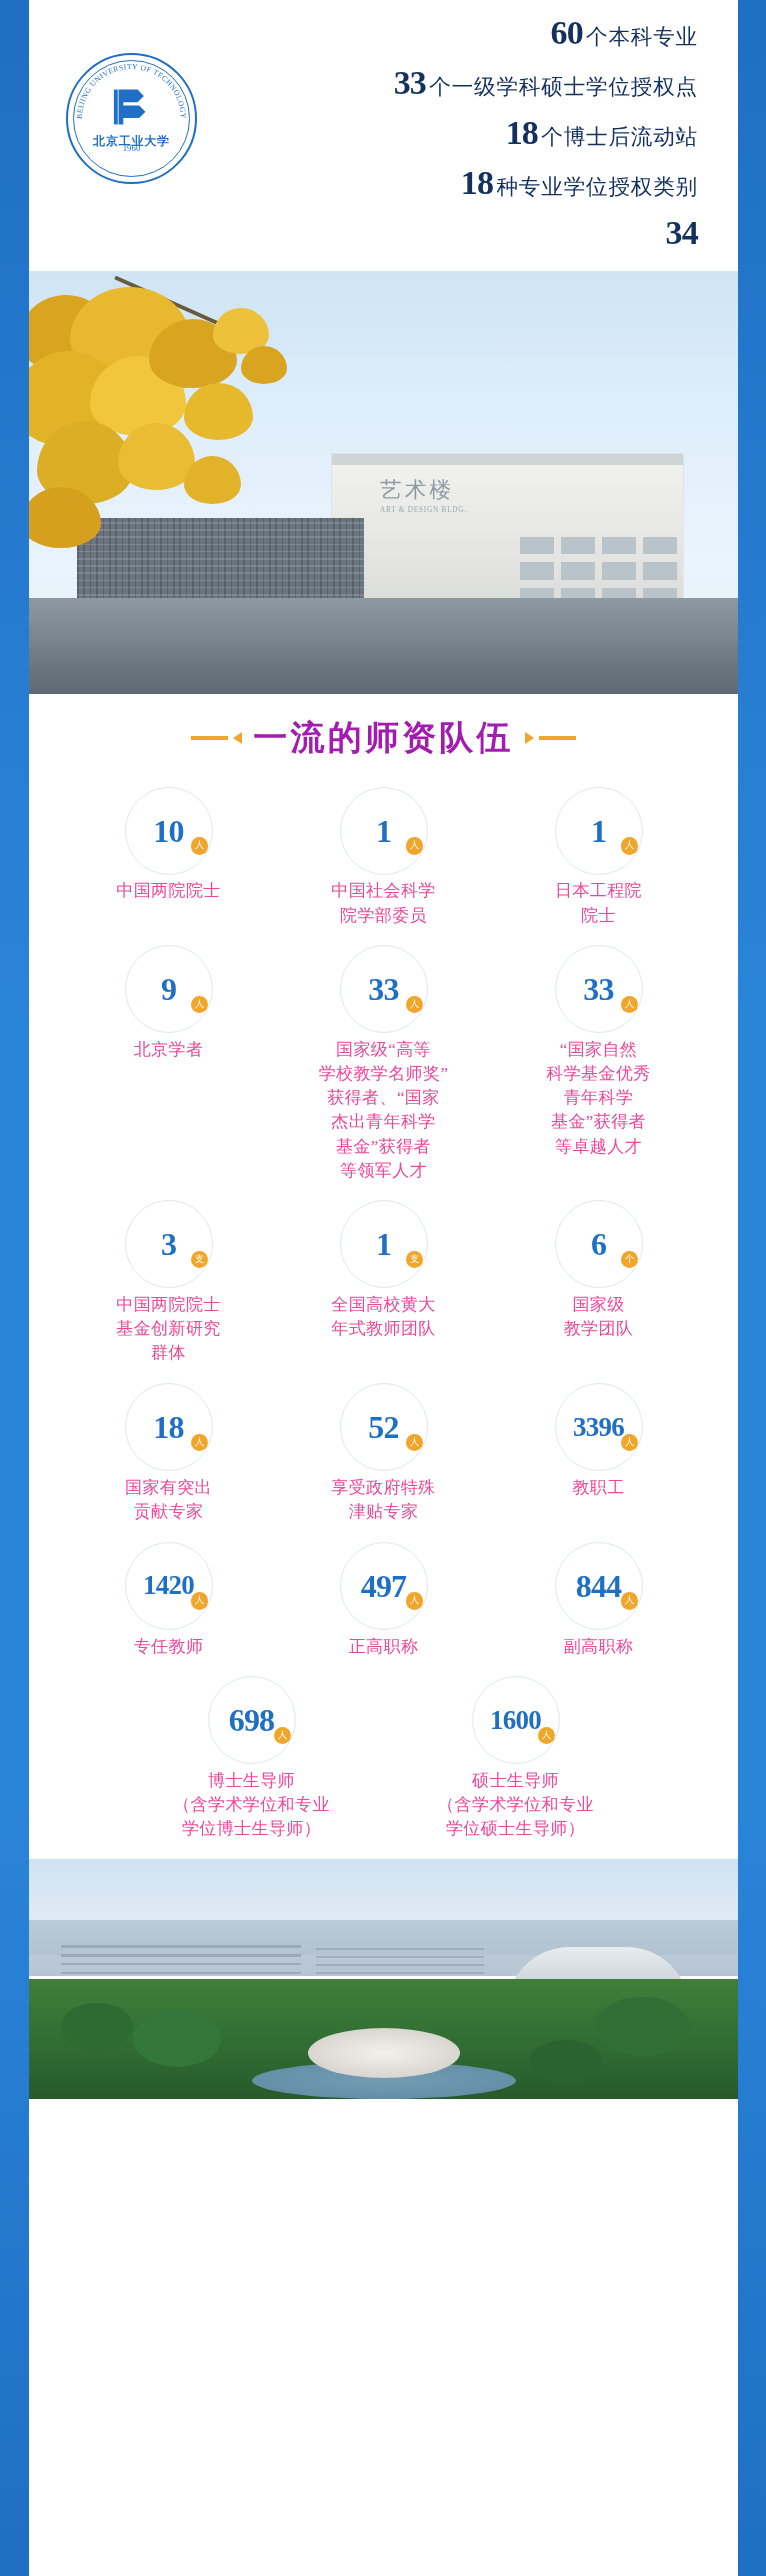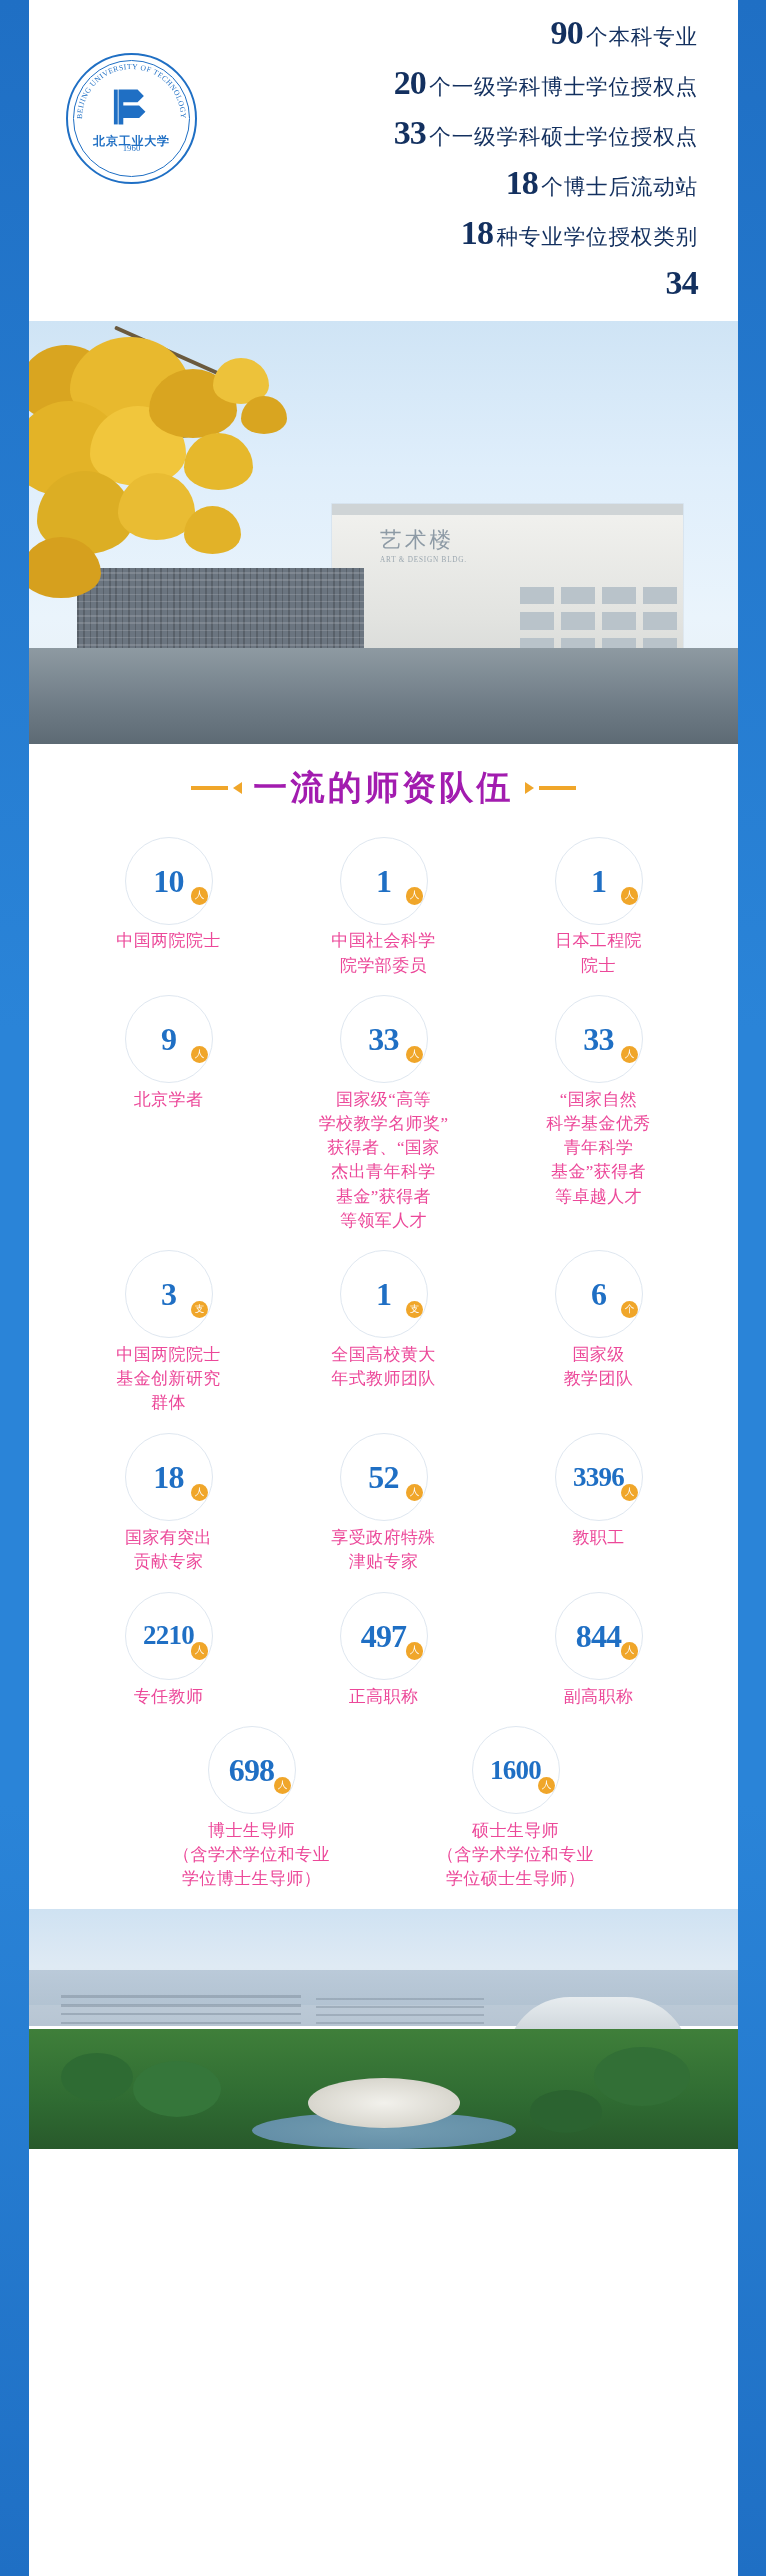--- a/index.html
+++ b/index.html
@@ -433,26 +433,22 @@
         <svg class="mark" viewBox="0 0 46 48">
           <path d="M6 2 L30 2 L38 10 L30 18 L12 18 L12 22 L32 22 L40 30 L32 38 L12 38 L12 46 L6 46 Z" fill="#1f6fc4"></path>
           <rect x="0" y="2" width="5" height="44" fill="#1f6fc4"></rect>
         </svg>
         <div class="cn-name">北京工业大学</div>
         <div class="year">1960</div>
       </div>
 
       <ul class="stat-lines">
         <li class="stat-line">
-          <span class="num">90</span>
+          <span class="num">60</span>
           <span class="txt">个本科专业</span>
-        </li>
-        <li class="stat-line">
-          <span class="num">20</span>
-          <span class="txt">个一级学科博士学位授权点</span>
         </li>
         <li class="stat-line">
           <span class="num">33</span>
           <span class="txt">个一级学科硕士学位授权点</span>
         </li>
         <li class="stat-line">
           <span class="num">18</span>
           <span class="txt">个博士后流动站</span>
         </li>
         <li class="stat-line">
@@ -642,21 +638,21 @@
             <span class="val small">3396</span>
             <span class="unit">人</span>
           </div>
           <div class="caption">教职工</div>
         </div>
       </div>
 
       <div class="row">
         <div class="cell">
           <div class="circle">
-            <span class="val small">2210</span>
+            <span class="val small">1420</span>
             <span class="unit">人</span>
           </div>
           <div class="caption">专任教师</div>
         </div>
         <div class="cell">
           <div class="circle">
             <span class="val">497</span>
             <span class="unit">人</span>
           </div>
           <div class="caption">正高职称</div>

